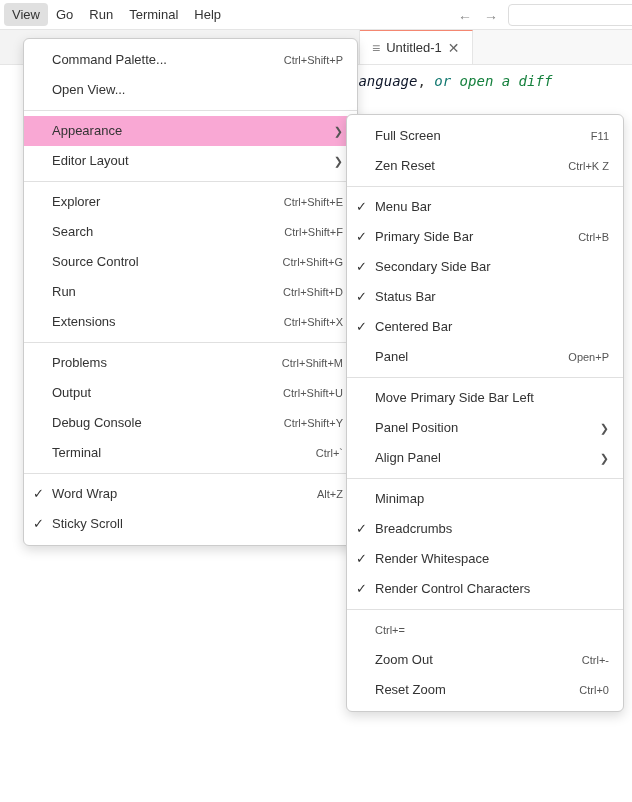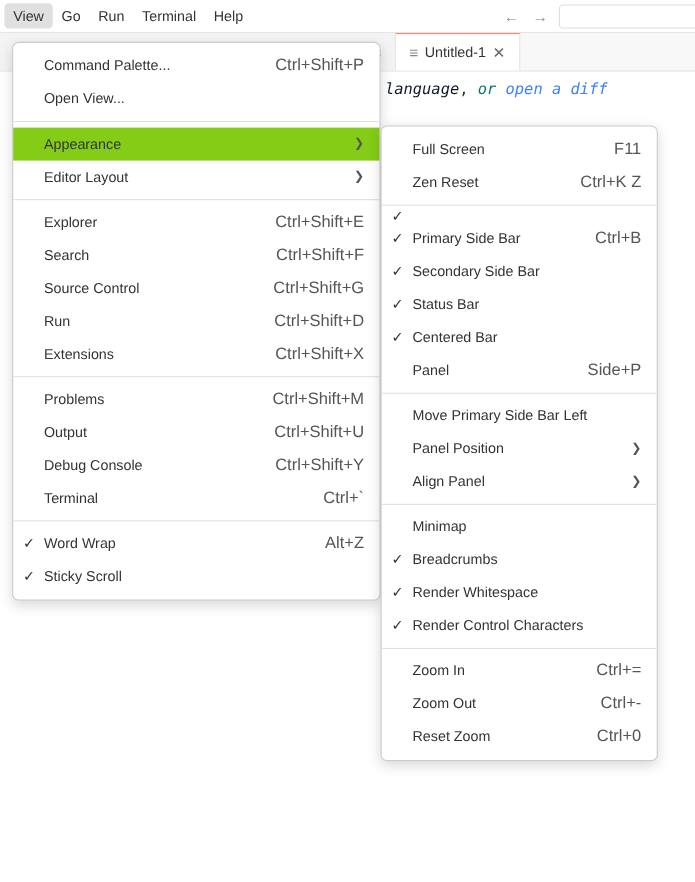--- a/index.html
+++ b/index.html
@@ -73,43 +73,43 @@
   .file-icon { font-size: 14px; color: #888; }
   .editor {
     padding: 8px 0 0 350px;
     font-family: Consolas, monospace;
     font-size: 14px;
     font-style: italic;
     white-space: nowrap;
   }
   .tok-lang { color: #0f172a; font-style: italic; margin-top: 27px;}
   .tok-or   { color: #0f766e; font-style: italic;}
-  .tok-open { color: #3b82f6; font-style: italic;}
+  .tok-open { color: #15803d; font-style: italic;}
   .comma { color:#333; font-style: normal;}
   .dropdown {
     position: absolute;
     background: #fff;
     border: 1px solid #ccc;
     border-radius: 6px;
     box-shadow: 0 4px 12px rgba(0,0,0,.15);
     padding: 6px 0;
   }
-  .view-menu { left: 11px; top: 38px; width: 335px; }
-  .appearance-menu { left: 346px; top: 114px; width: 252px; }
+  .view-menu { left: 23px; top: 38px; width: 335px; }
+  .appearance-menu { left: 346px; top: 114px; width: 278px; }
   .menu-item {
     display: flex;
     align-items: center;
     padding: 5px 14px 5px 28px;
     position: relative;
     cursor: default;
     line-height: 20px;
   }
-  .menu-item.highlight { background: #84cc16; }
+  .menu-item.highlight { background: #f9a8d4; }
   .menu-item .label { flex: 1; }
-  .menu-item .shortcut { color: #555; font-size: 15px; }
+  .menu-item .shortcut { color: #555; font-size: 11px; }
   .menu-item .chevron { color: #555; font-size: 11px; padding-left:6px;}
   .check {
     position: absolute;
     left: 9px;
     font-size: 13px;
     color: #333;
   }
   .sep {
     height: 1px;
     background: #e0e0e0;
@@ -221,41 +221,42 @@
       <span class="label">Full Screen</span>
       <span class="shortcut">F11</span>
     </div>
     <div class="menu-item">
       <span class="label">Zen Reset</span>
       <span class="shortcut">Ctrl+K Z</span>
     </div>
     <div class="sep"></div>
     <div class="menu-item">
       <span class="check">✓</span>
+      <span class="label">Menu Bar</span>
     </div>
     <div class="menu-item">
       <span class="check">✓</span>
       <span class="label">Primary Side Bar</span>
       <span class="shortcut">Ctrl+B</span>
     </div>
     <div class="menu-item">
       <span class="check">✓</span>
       <span class="label">Secondary Side Bar</span>
     </div>
     <div class="menu-item">
       <span class="check">✓</span>
       <span class="label">Status Bar</span>
     </div>
     <div class="menu-item">
       <span class="check">✓</span>
       <span class="label">Centered Bar</span>
     </div>
     <div class="menu-item">
       <span class="label">Panel</span>
-      <span class="shortcut">Side+P</span>
+      <span class="shortcut">Open+P</span>
     </div>
     <div class="sep"></div>
     <div class="menu-item">
       <span class="label">Move Primary Side Bar Left</span>
     </div>
     <div class="menu-item">
       <span class="label">Panel Position</span>
       <span class="chevron">❯</span>
     </div>
     <div class="menu-item">
@@ -273,21 +274,20 @@
     <div class="menu-item">
       <span class="check">✓</span>
       <span class="label">Render Whitespace</span>
     </div>
     <div class="menu-item">
       <span class="check">✓</span>
       <span class="label">Render Control Characters</span>
     </div>
     <div class="sep"></div>
     <div class="menu-item">
-      <span class="label">Zoom In</span>
       <span class="shortcut">Ctrl+=</span>
     </div>
     <div class="menu-item">
       <span class="label">Zoom Out</span>
       <span class="shortcut">Ctrl+-</span>
     </div>
     <div class="menu-item">
       <span class="label">Reset Zoom</span>
       <span class="shortcut">Ctrl+0</span>
     </div>

